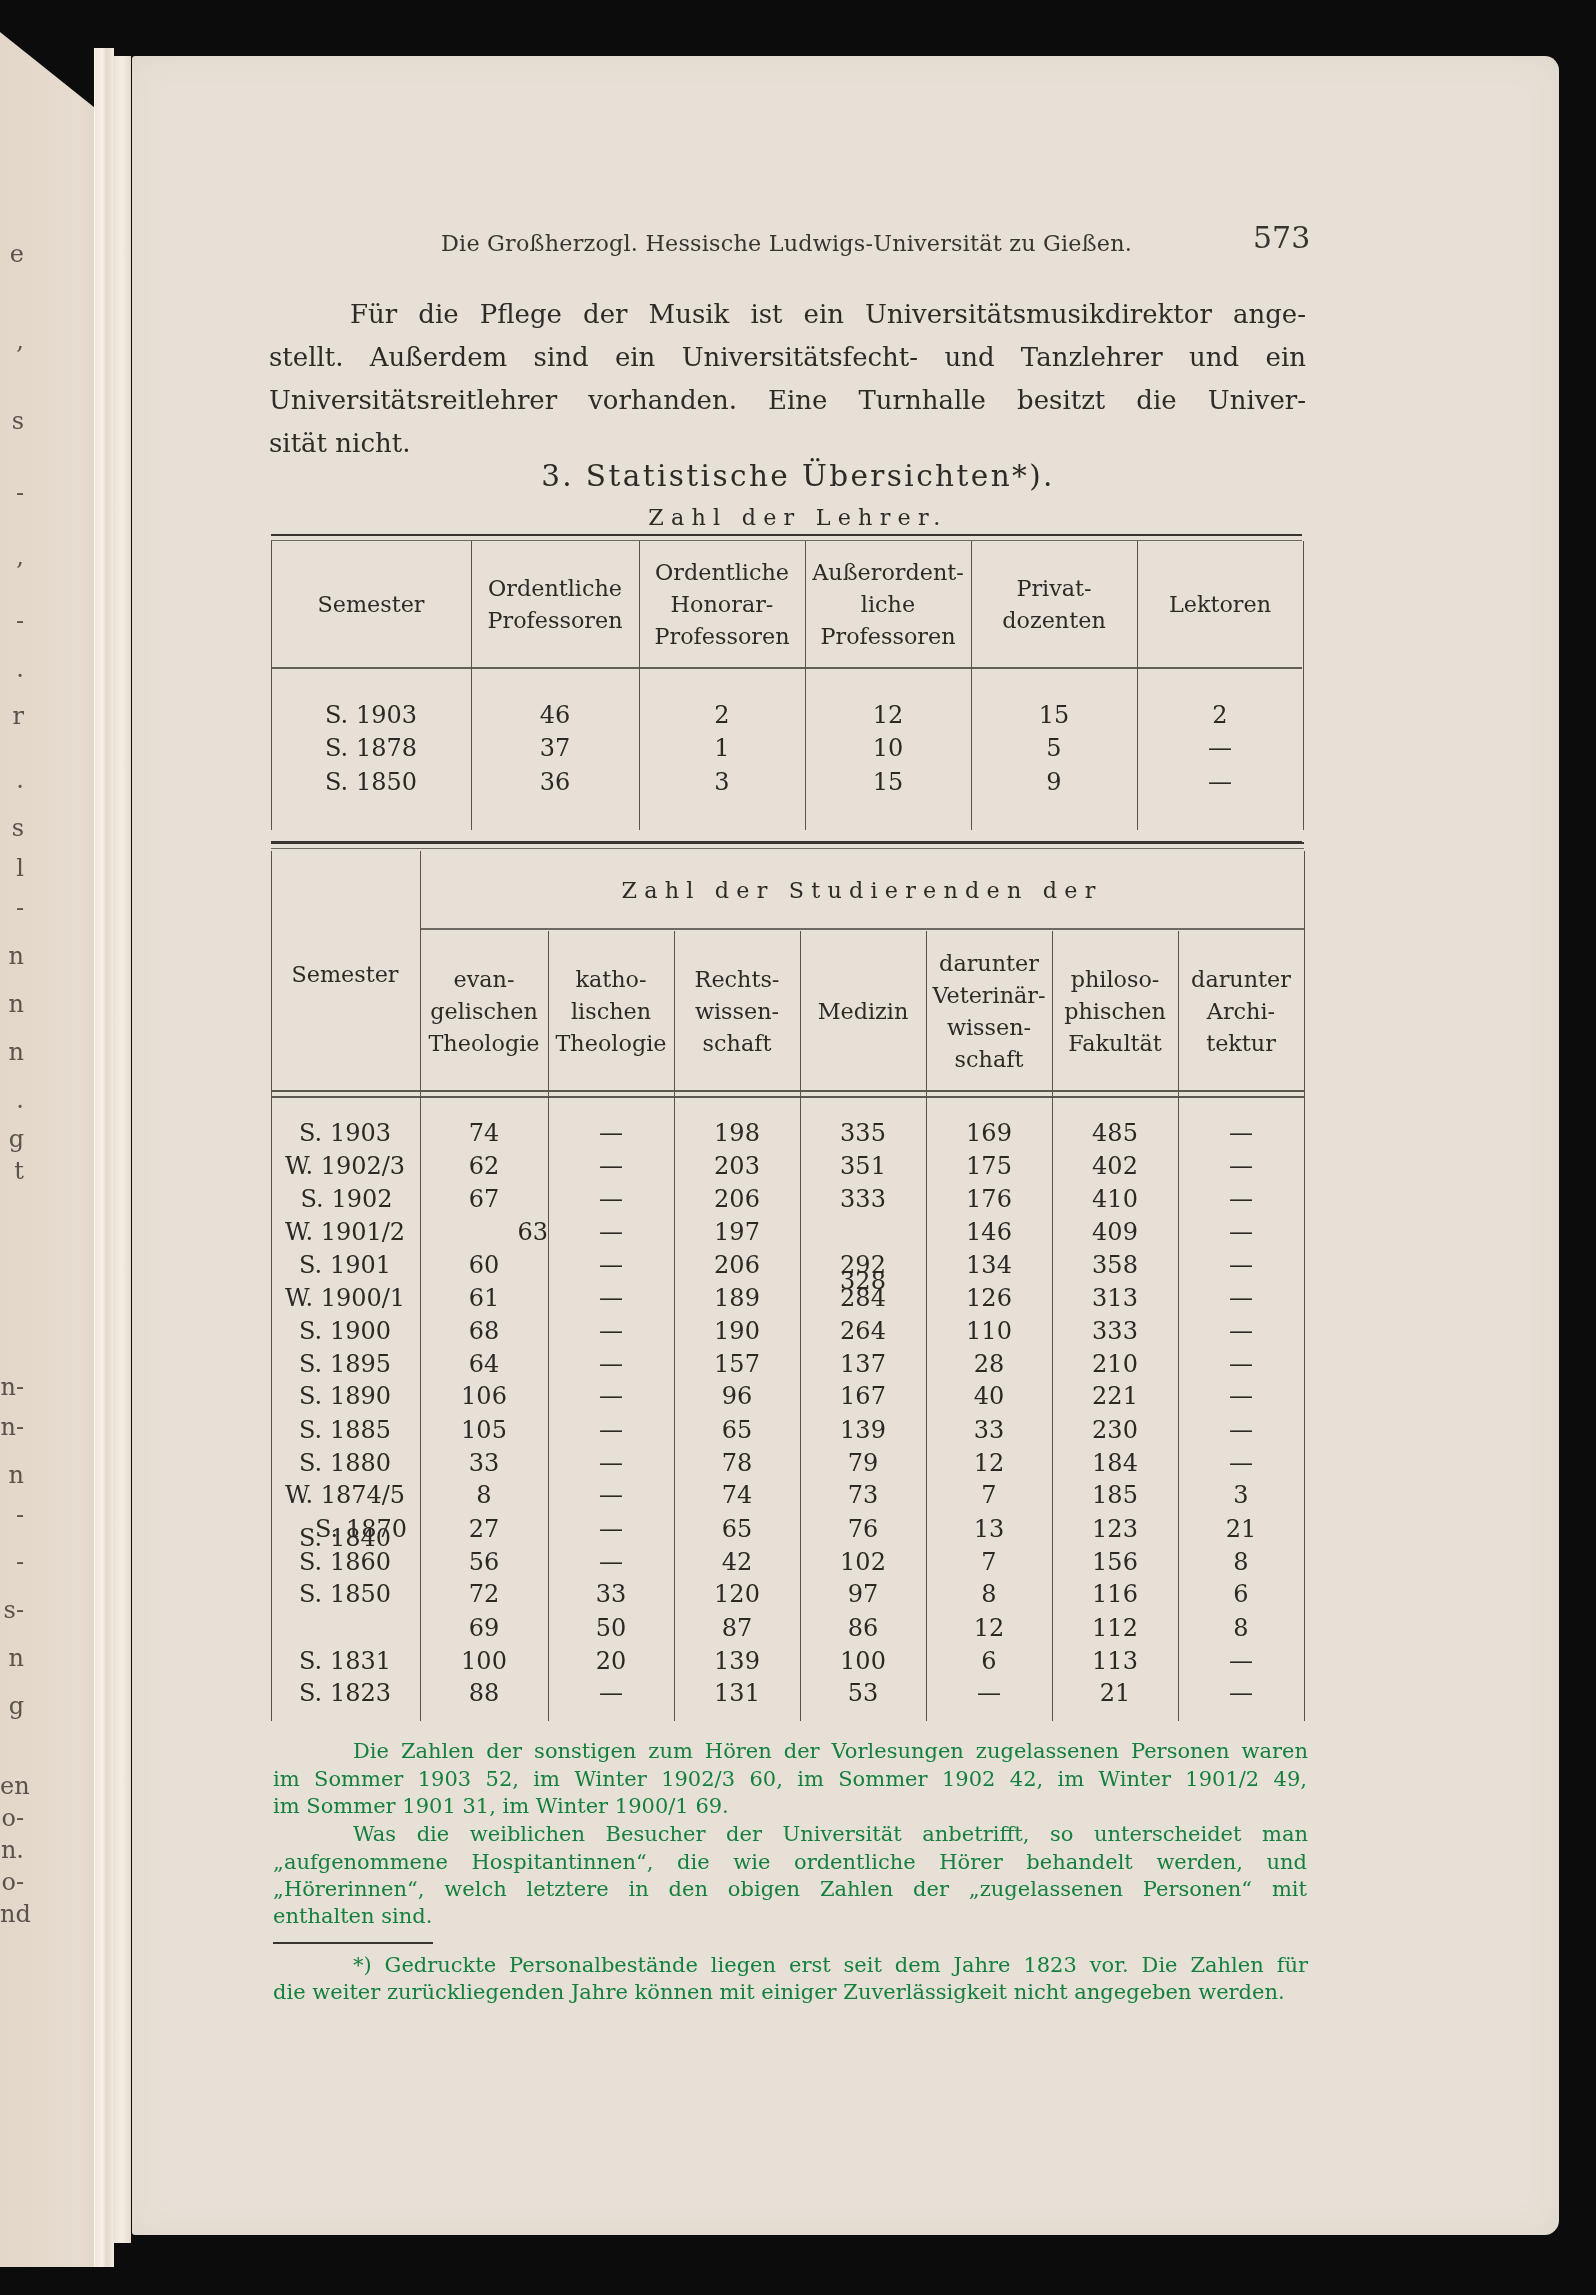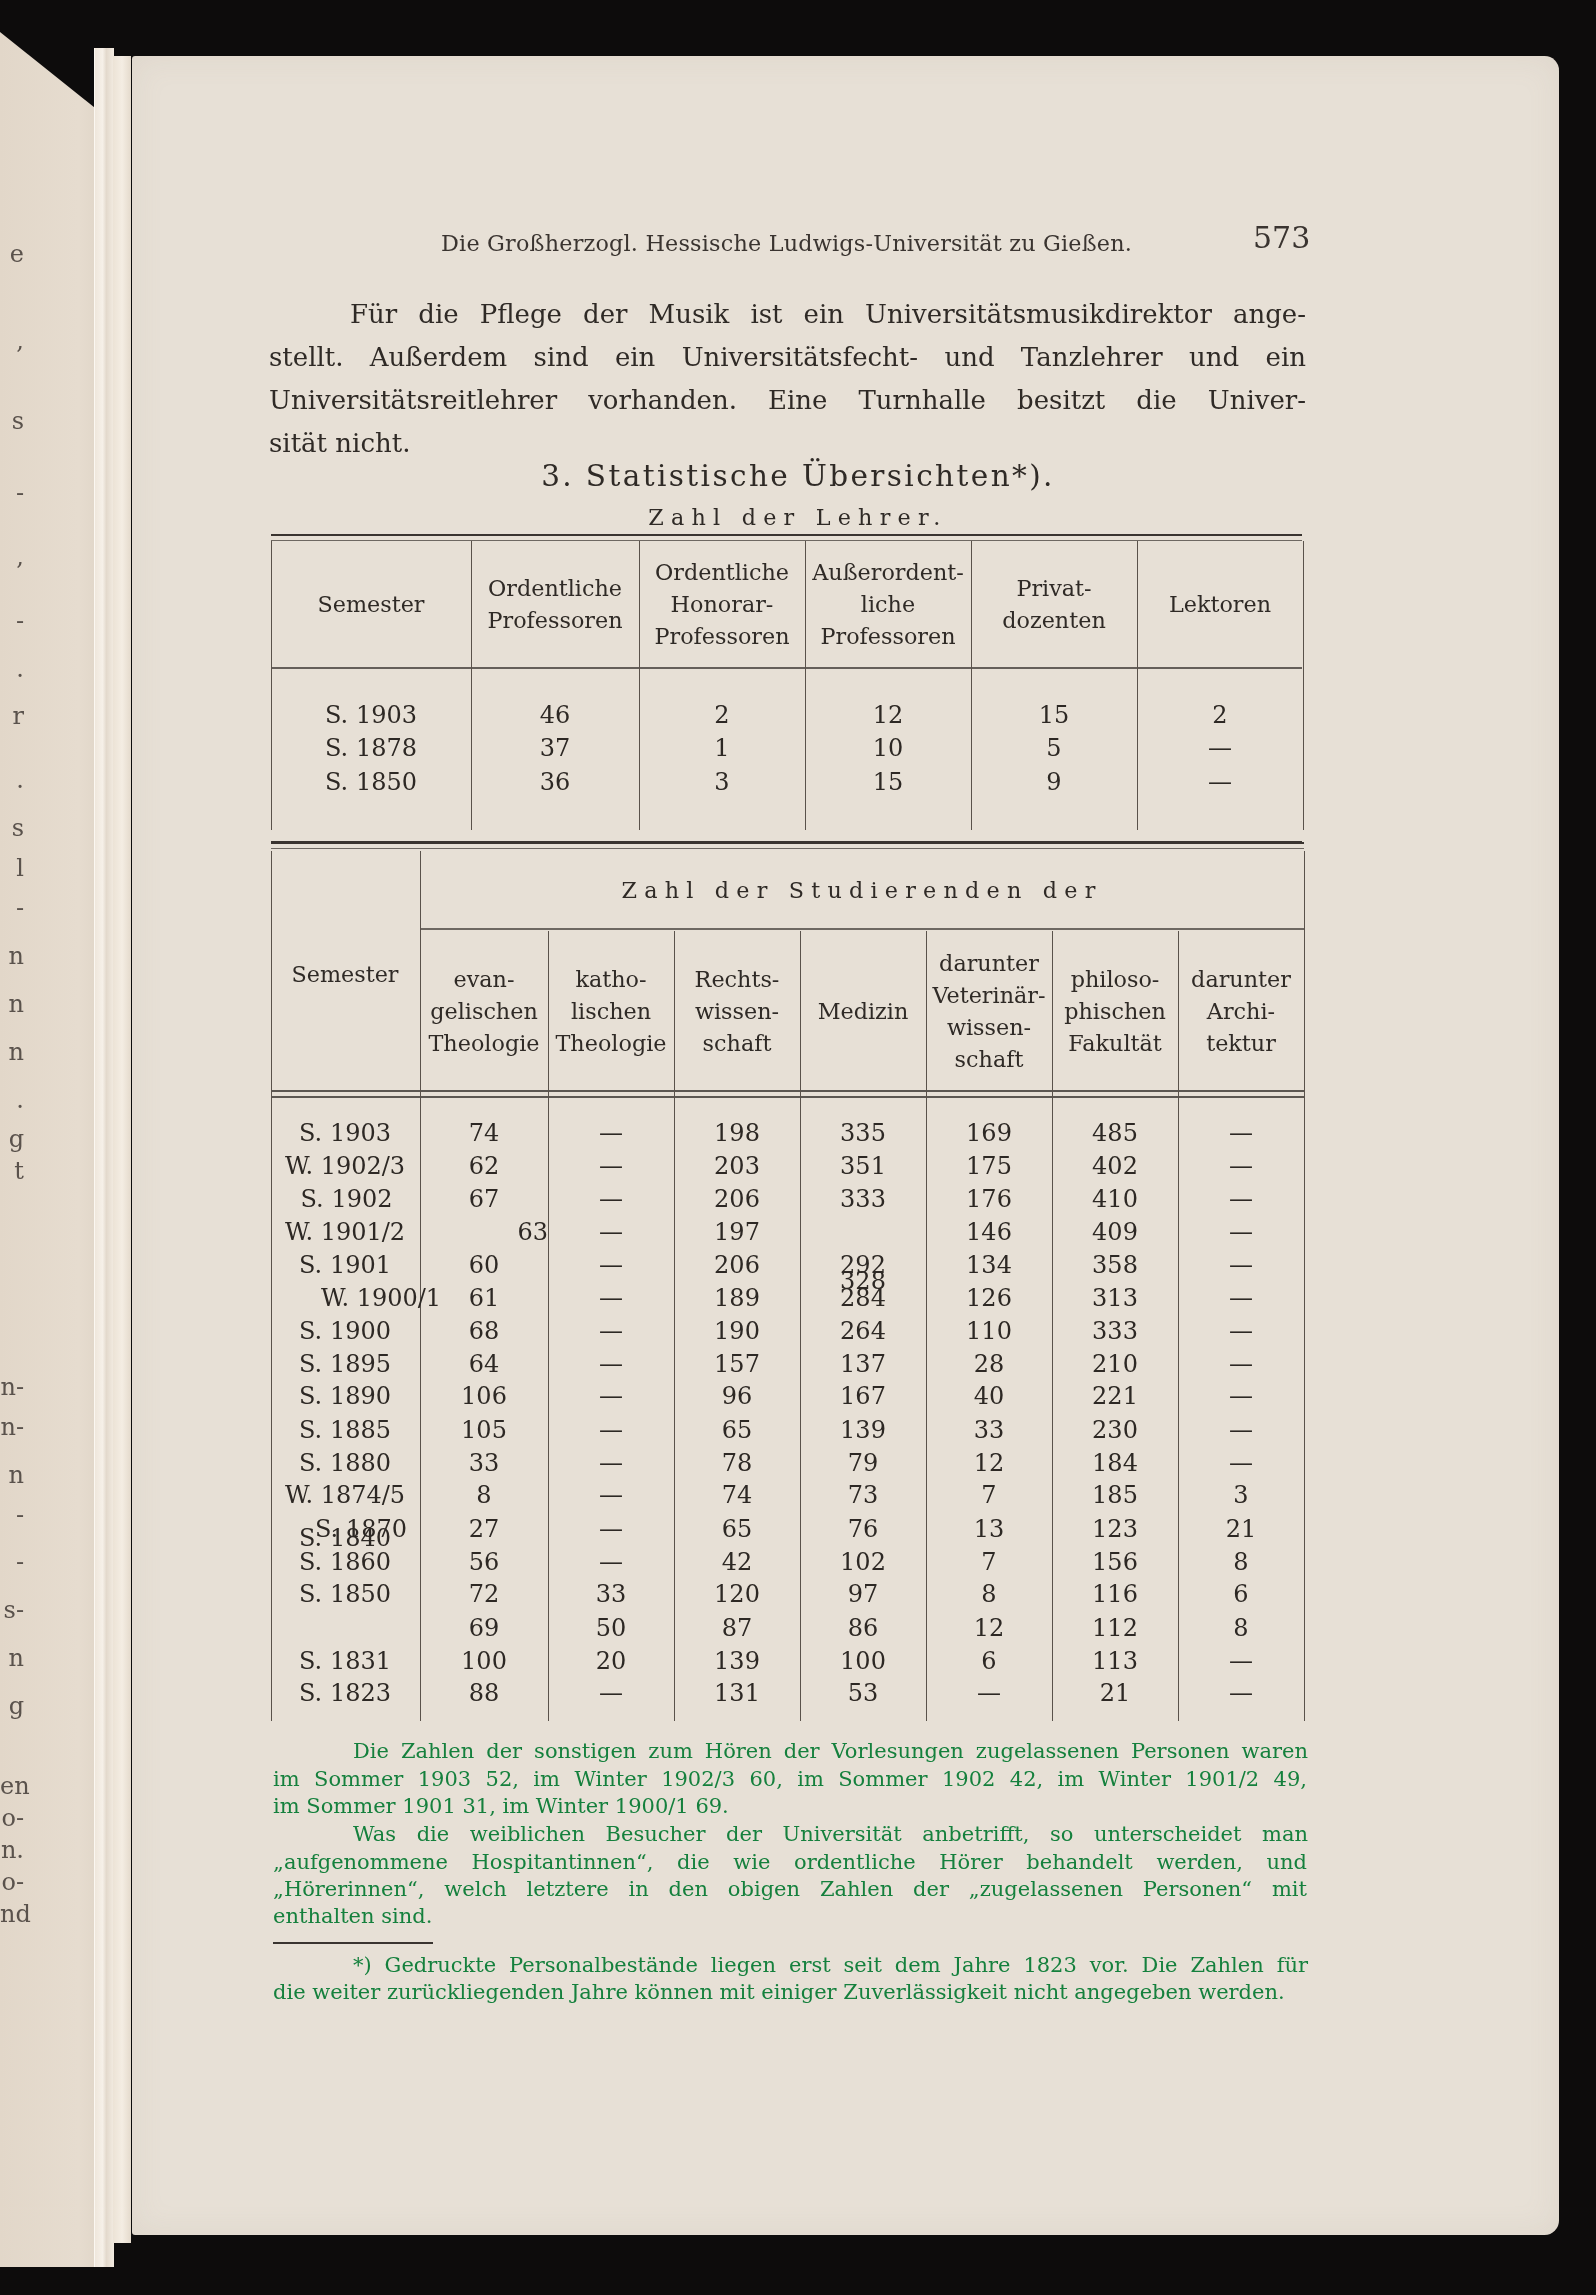--- a/index.html
+++ b/index.html
@@ -212,21 +212,21 @@
     <div class="num" style="left:1052px;top:1218px;width:126px;">409</div>
     <div class="num" style="left:1178px;top:1218px;width:126px;">—</div>
     <div class="num" style="left:271px;top:1251px;width:148px;">S. 1901</div>
     <div class="num" style="left:420px;top:1251px;width:128px;">60</div>
     <div class="num" style="left:548px;top:1251px;width:126px;">—</div>
     <div class="num" style="left:674px;top:1251px;width:126px;">206</div>
     <div class="num" style="left:800px;top:1251px;width:126px;">292</div>
     <div class="num" style="left:926px;top:1251px;width:126px;">134</div>
     <div class="num" style="left:1052px;top:1251px;width:126px;">358</div>
     <div class="num" style="left:1178px;top:1251px;width:126px;">—</div>
-    <div class="num" style="left:271px;top:1284px;width:148px;padding-left:36px;">W. 1900/1</div>
+    <div class="num" style="left:271px;top:1284px;width:148px;">W. 1900/1</div>
     <div class="num" style="left:420px;top:1284px;width:128px;">61</div>
     <div class="num" style="left:548px;top:1284px;width:126px;">—</div>
     <div class="num" style="left:674px;top:1284px;width:126px;">189</div>
     <div class="num" style="left:800px;top:1284px;width:126px;">284</div>
     <div class="num" style="left:926px;top:1284px;width:126px;">126</div>
     <div class="num" style="left:1052px;top:1284px;width:126px;">313</div>
     <div class="num" style="left:1178px;top:1284px;width:126px;">—</div>
     <div class="num" style="left:271px;top:1317px;width:148px;">S. 1900</div>
     <div class="num" style="left:420px;top:1317px;width:128px;">68</div>
     <div class="num" style="left:548px;top:1317px;width:126px;">—</div>

